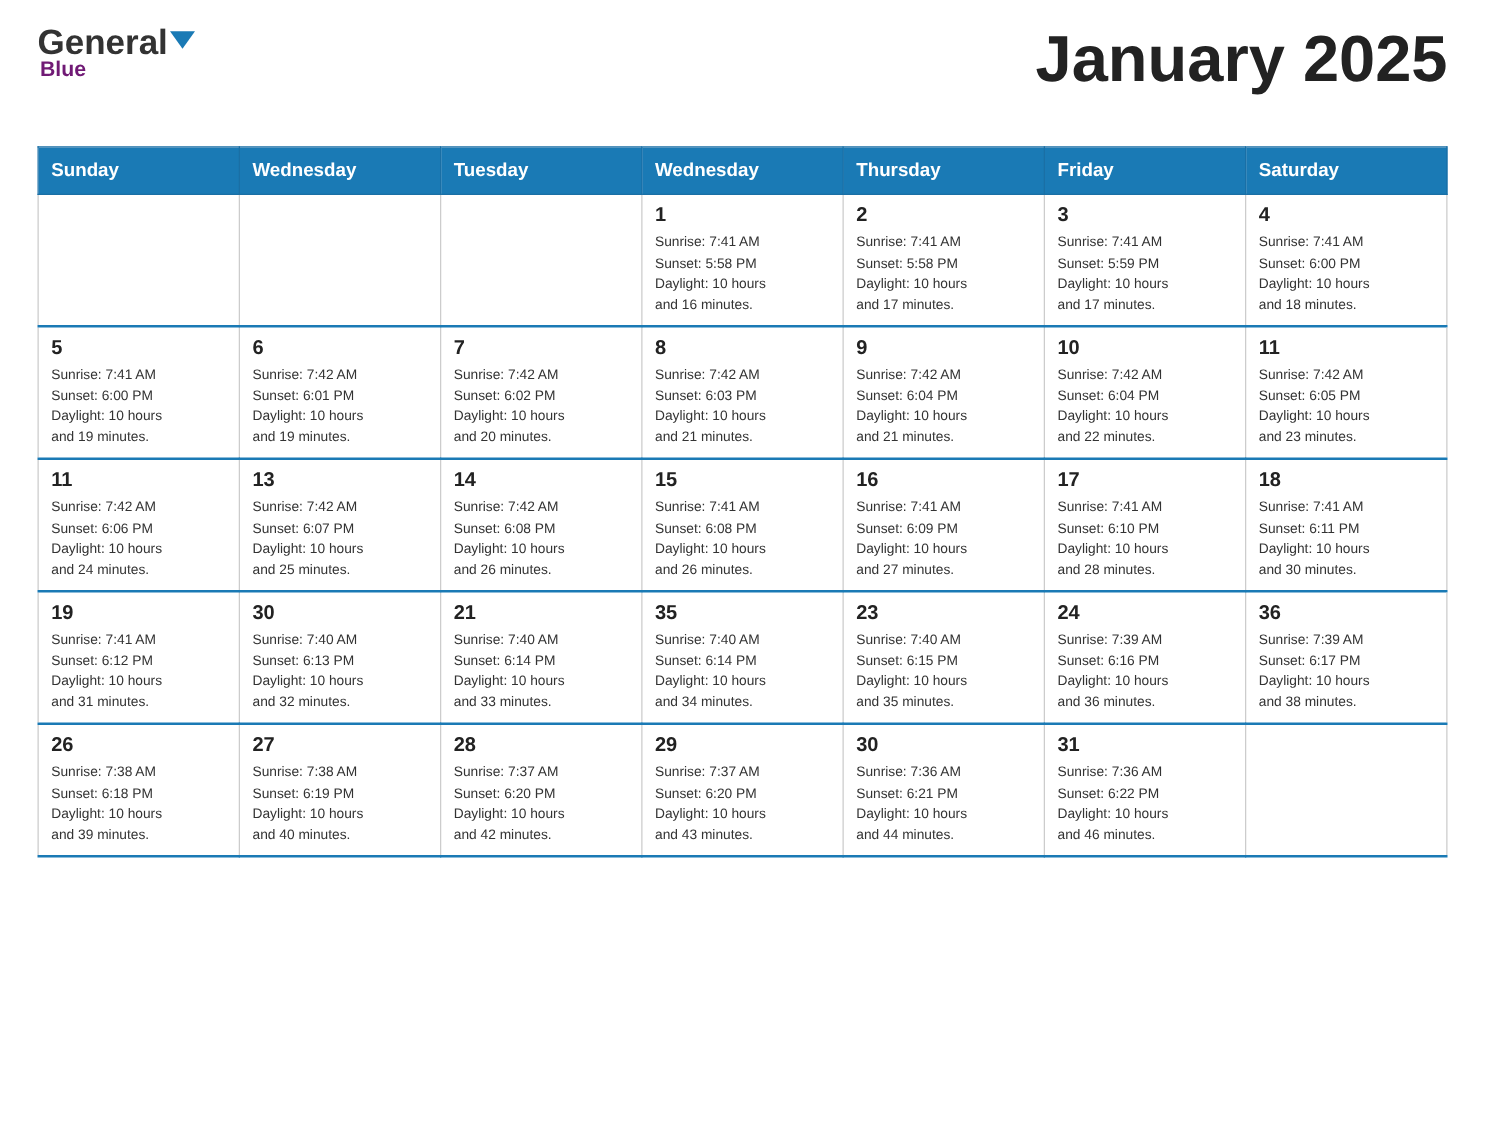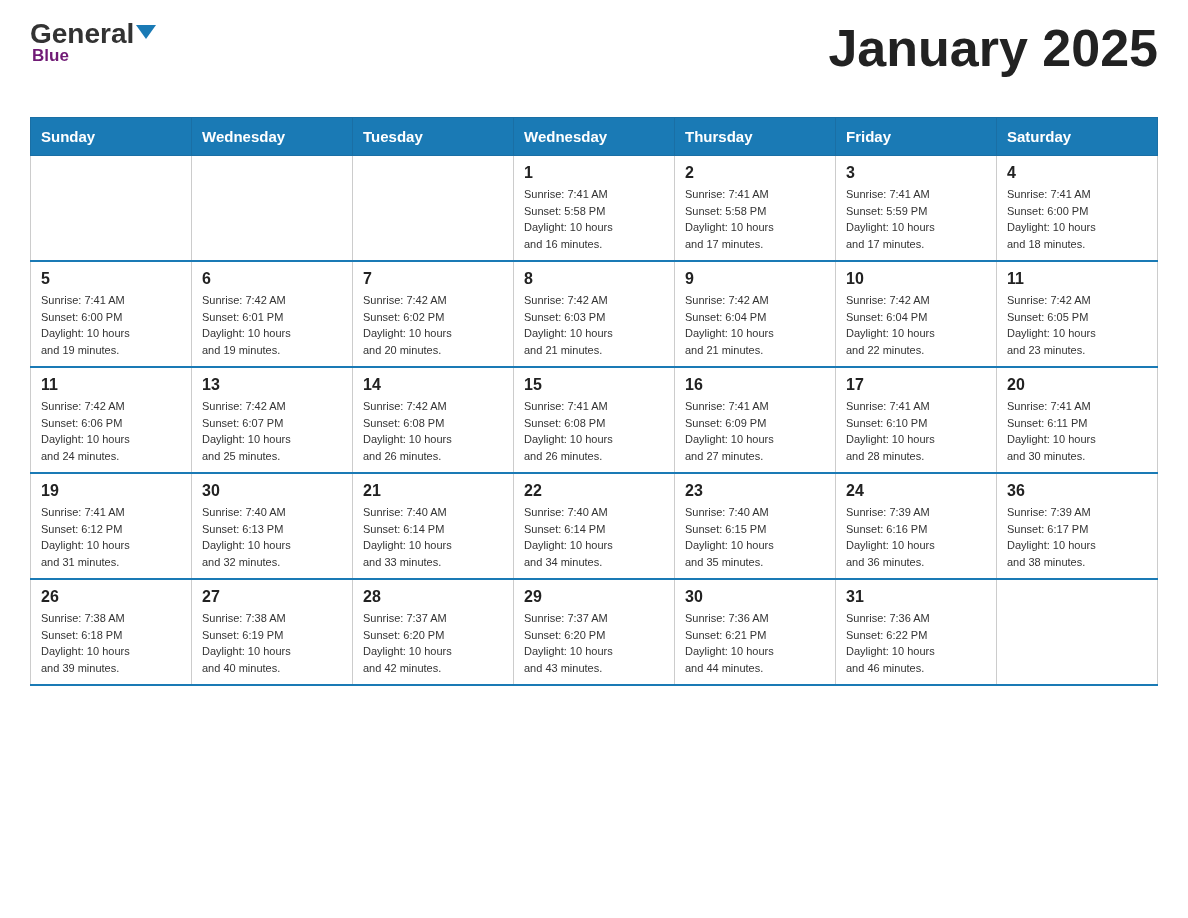--- a/index.html
+++ b/index.html
@@ -251,21 +251,21 @@
 and 27 minutes.</div>
         </td>
         <td>
           <div class="cell-day">17</div>
           <div class="cell-info" style="white-space: pre-line;">Sunrise: 7:41 AM
 Sunset: 6:10 PM
 Daylight: 10 hours
 and 28 minutes.</div>
         </td>
         <td>
-          <div class="cell-day">20</div>
+          <div class="cell-day">18</div>
           <div class="cell-info" style="white-space: pre-line;">Sunrise: 7:41 AM
 Sunset: 6:11 PM
 Daylight: 10 hours
 and 30 minutes.</div>
         </td>
       </tr>
       <tr>
         <td>
           <div class="cell-day">19</div>
           <div class="cell-info" style="white-space: pre-line;">Sunrise: 7:41 AM
@@ -281,21 +281,21 @@
 and 32 minutes.</div>
         </td>
         <td>
           <div class="cell-day">21</div>
           <div class="cell-info" style="white-space: pre-line;">Sunrise: 7:40 AM
 Sunset: 6:14 PM
 Daylight: 10 hours
 and 33 minutes.</div>
         </td>
         <td>
-          <div class="cell-day">22</div>
+          <div class="cell-day">35</div>
           <div class="cell-info" style="white-space: pre-line;">Sunrise: 7:40 AM
 Sunset: 6:14 PM
 Daylight: 10 hours
 and 34 minutes.</div>
         </td>
         <td>
           <div class="cell-day">23</div>
           <div class="cell-info" style="white-space: pre-line;">Sunrise: 7:40 AM
 Sunset: 6:15 PM
 Daylight: 10 hours

